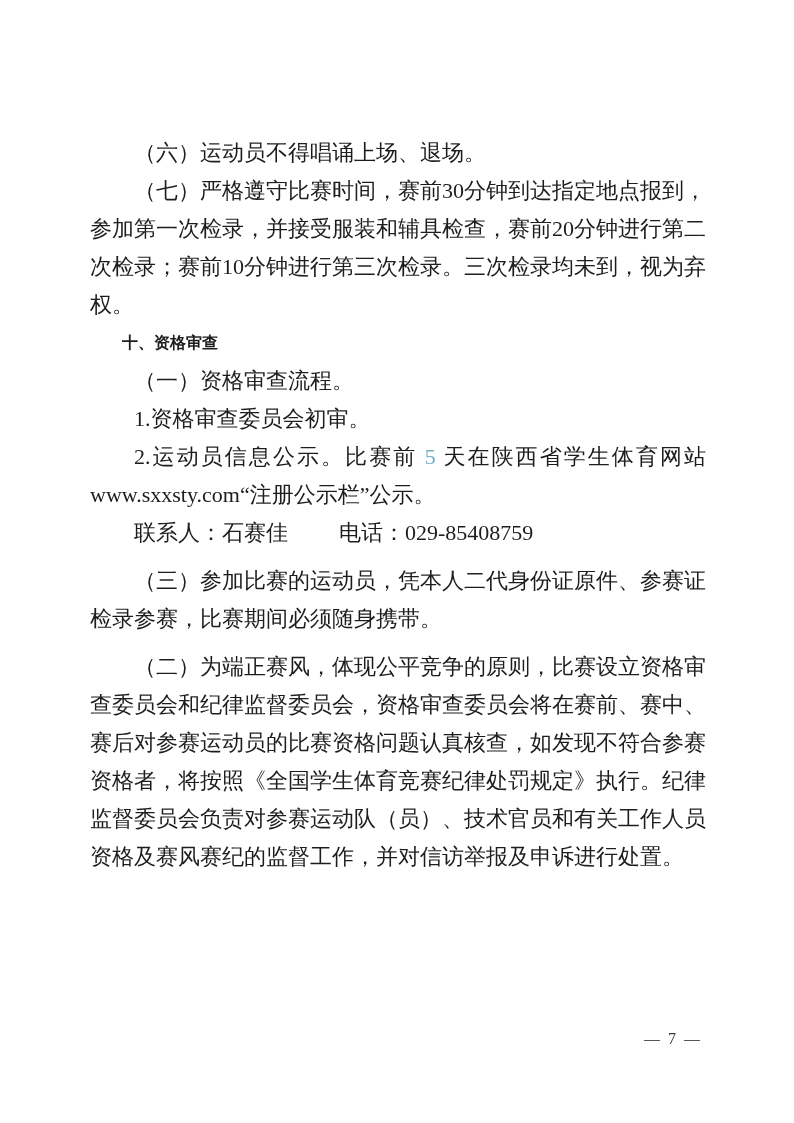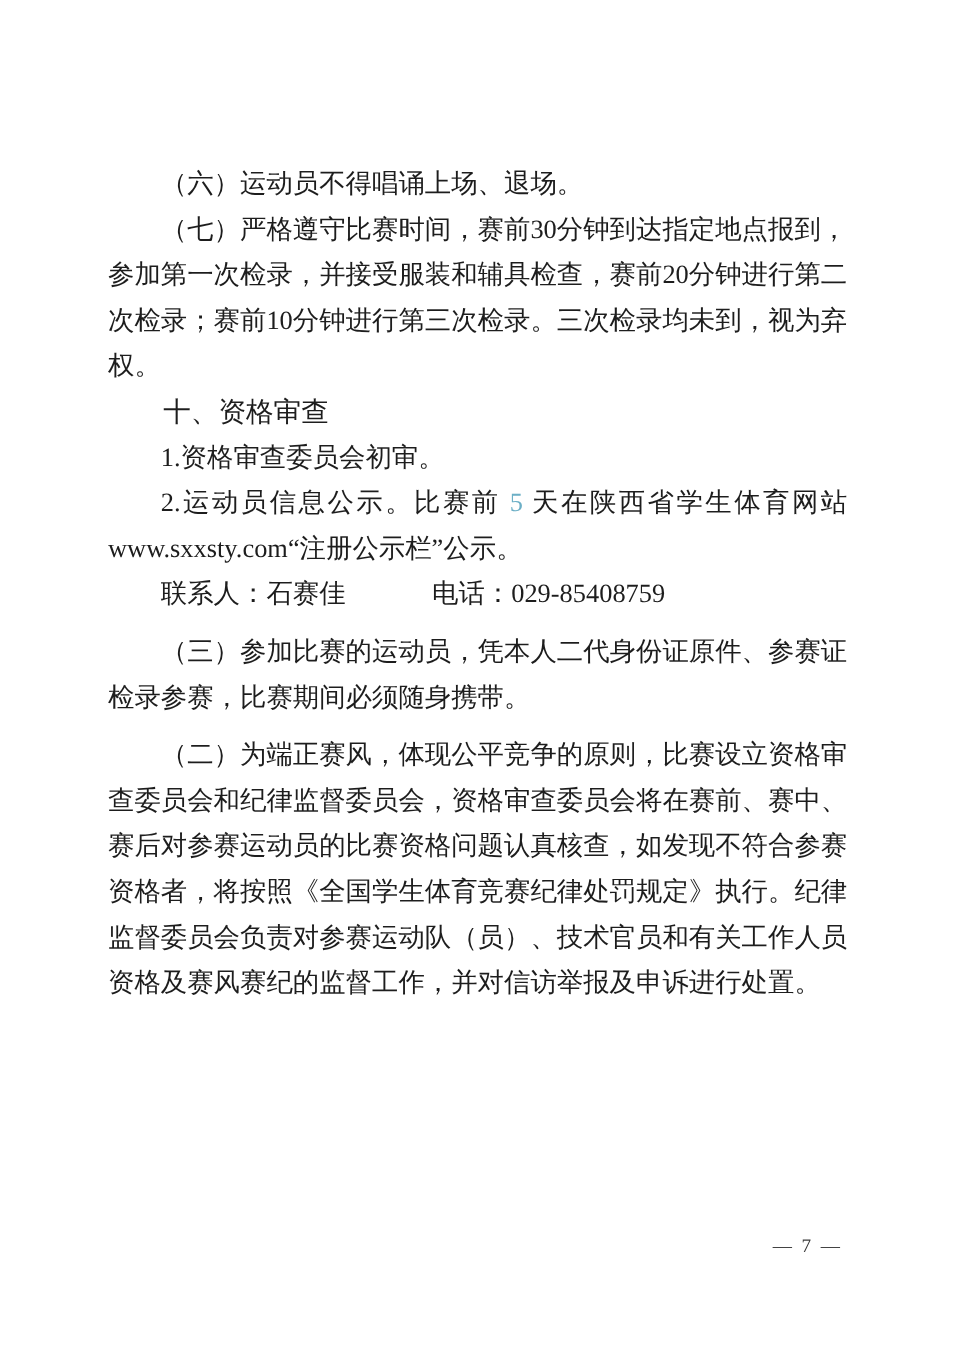--- a/index.html
+++ b/index.html
@@ -27,38 +27,38 @@
     text-justify: inter-character;
   }
   .para {
     margin: 0;
     text-indent: 2em;
   }
   .heading {
     margin: 0;
     text-indent: 2em;
     font-family: "Liberation Sans", "DejaVu Sans", sans-serif;
-    font-weight: normal;
-    font-size: 23px;
+    font-weight: bold;
+    font-size: 16px;
     line-height: 38px;
     color: var(--text, #1d1d1d);
   }
   .spaced {
     margin-top: 10px;
   }
   .highlight-num {
     color: var(--highlight, #6cafc6);
   }
   .contact-line {
     margin: 0;
     text-indent: 2em;
     text-align: left;
   }
   .contact-phone {
-    margin-left: 72px;
+    margin-left: 51px;
     text-align: right;
   }
   .page-footer {
     position: absolute;
     top: 1030px;
     right: 92px;
     font-family: "Liberation Serif", "DejaVu Serif", serif;
     font-size: 16px;
     letter-spacing: 2px;
     color: var(--footer, #3a3a3a);
@@ -69,20 +69,21 @@
 
 <div class="page">
   <div class="doc-body">
 
     <p class="para">（六）运动员不得唱诵上场、退场。</p>
 
     <p class="para">（七）严格遵守比赛时间，赛前30分钟到达指定地点报到，参加第一次检录，并接受服装和辅具检查，赛前20分钟进行第二次检录；赛前10分钟进行第三次检录。三次检录均未到，视为弃权。</p>
 
     <h2 class="heading">十、资格审查</h2>
 
+    <p class="para">（一）资格审查流程。</p>
 
     <p class="para">1.资格审查委员会初审。</p>
 
     <p class="para"><span>2.运动员信息公示。比赛前 </span><span class="highlight-num">5</span><span> 天在陕西省学生体育网站www.sxxsty.com“注册公示栏”公示。</span></p>
 
 
     <p class="contact-line"><span>联系人：石赛佳</span><span class="contact-phone">电话：029-85408759</span></p>
 
     <p class="para spaced">（三）参加比赛的运动员，凭本人二代身份证原件、参赛证检录参赛，比赛期间必须随身携带。</p>
 

